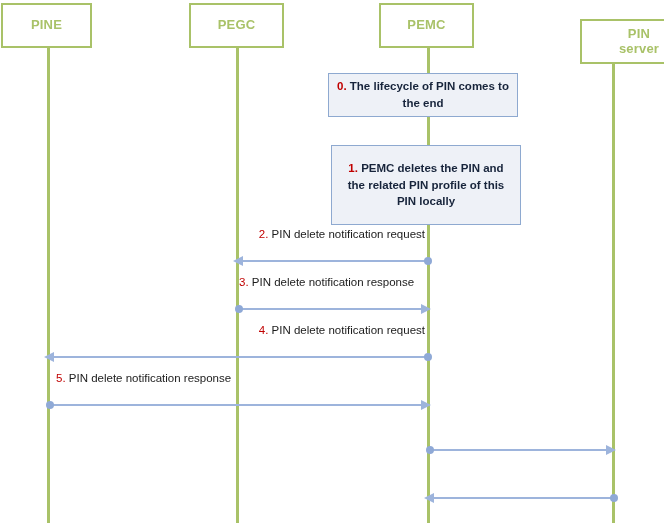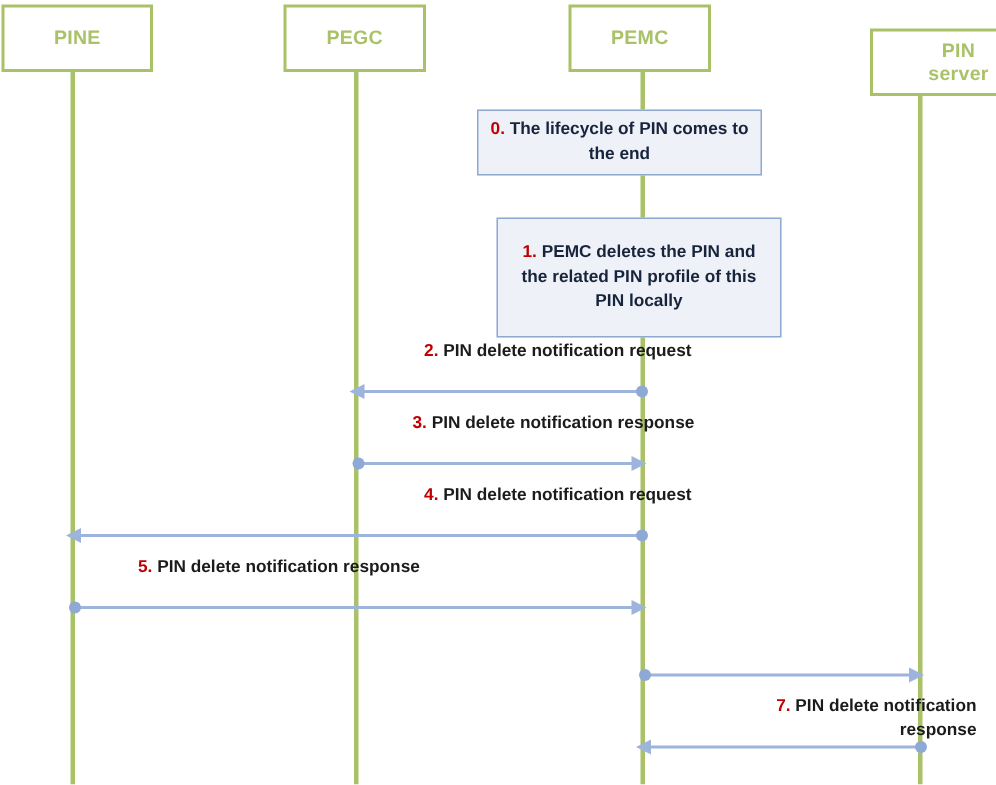--- a/index.html
+++ b/index.html
@@ -84,59 +84,58 @@
   .msg-dot {
     position: absolute;
     width: 8px;
     height: 8px;
     border-radius: 50%;
     background: #8fa9d6;
   }
   .msg-label {
     position: absolute;
     font-size: 11.5px;
-    font-weight: bold;
+    font-weight: normal;
     color: #1b1b1b;
     line-height: 1.42;
-    padding-left: 36px;
   }
   .msg-label .num { color: #c00000; }
   .msg-label.align-right { text-align: right; }
   .msg-label.align-left  { text-align: left; }
 </style>
 </head>
 <body>
 
 <div id="diagram">
 
   <div class="lifeline" style="left:47px;"></div>
   <div class="lifeline" style="left:236px;"></div>
   <div class="lifeline" style="left:427px;"></div>
   <div class="lifeline" style="left:612px;"></div>
 
-  <div class="actor-box" style="left:1px;   width:101px;">
+  <div class="actor-box" style="left:1px;   width:91px;">
     <span>PINE</span>
   </div>
 
   <div class="actor-box" style="left:189px; width:95px;">
     <span>PEGC</span>
   </div>
 
   <div class="actor-box" style="left:379px; width:95px;">
     <span>PEMC</span>
   </div>
 
   <div class="actor-box" style="left:580px; width:118px;margin-top:16px;">
     <div>
       <span>PIN</span>
       <span>server</span>
     </div>
   </div>
 
-  <div class="note" style="left:318px; top:73px; width:190px; height:44px;">
+  <div class="note" style="left:328px; top:73px; width:190px; height:44px;">
     <div>
       <span class="num">0.</span><span> The lifecycle of PIN comes to the end</span>
     </div>
   </div>
 
   <div class="note" style="left:331px; top:145px; width:190px; height:80px;">
     <div>
       <span class="num">1.</span><span> PEMC deletes the PIN and the related PIN profile of this PIN locally</span>
     </div>
   </div>
@@ -166,20 +165,17 @@
     <span class="num">5.</span><span> PIN delete notification response</span>
   </div>
   <div class="msg-line" style="left:50px; top:404px; width:378px;"></div>
   <div class="msg-head right" style="left:421px; top:400px;"></div>
   <div class="msg-dot" style="left:46px; top:401px;"></div>
 
   <div class="msg-line" style="left:430px; top:449px; width:184px;"></div>
   <div class="msg-head right" style="left:606px; top:445px;"></div>
   <div class="msg-dot" style="left:426px; top:446px;"></div>
 
-  <div class="msg-label align-right" style="left:430px; top:463px; width:185px;">
-    <span class="num">7.</span><span> PIN delete notification response</span>
-  </div>
   <div class="msg-line" style="left:430px; top:497px; width:184px;"></div>
   <div class="msg-head left" style="left:424px; top:493px;"></div>
   <div class="msg-dot" style="left:610px; top:494px;"></div>
 
 </div>
 
 </body></html>

